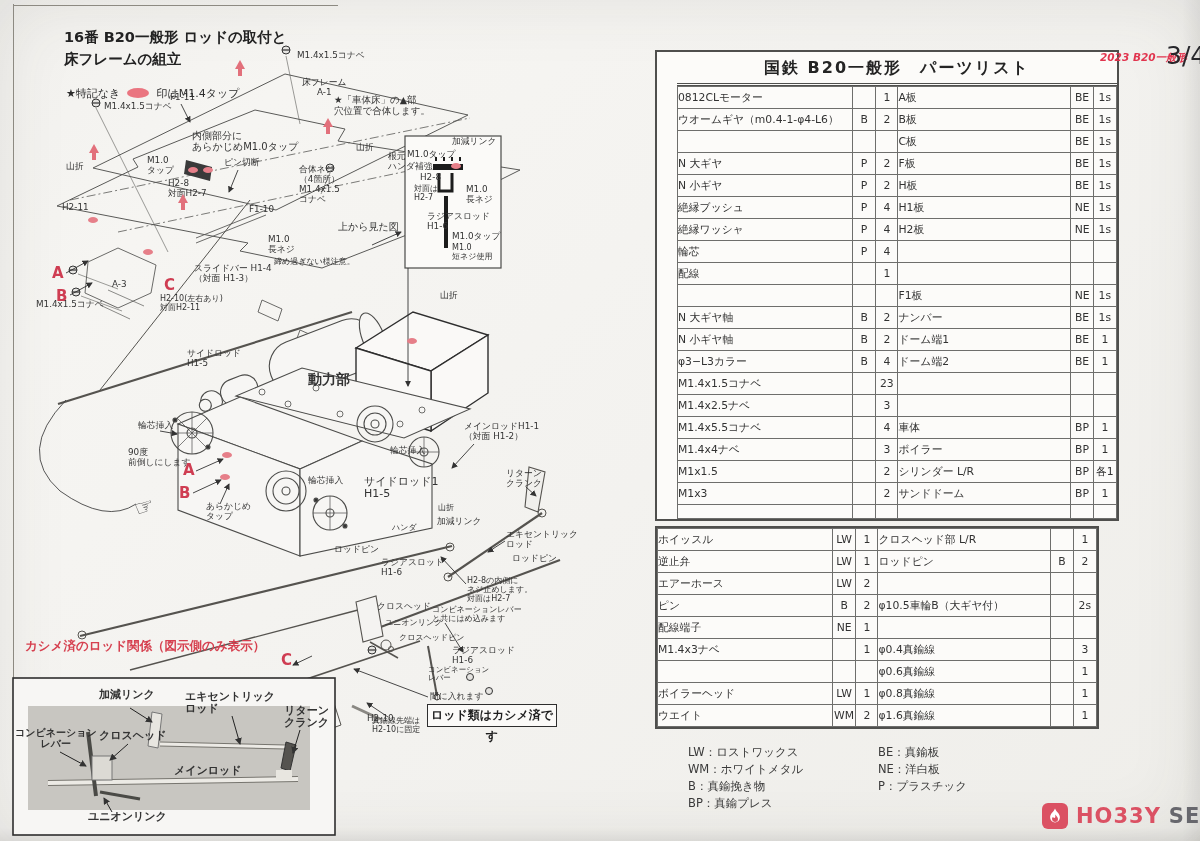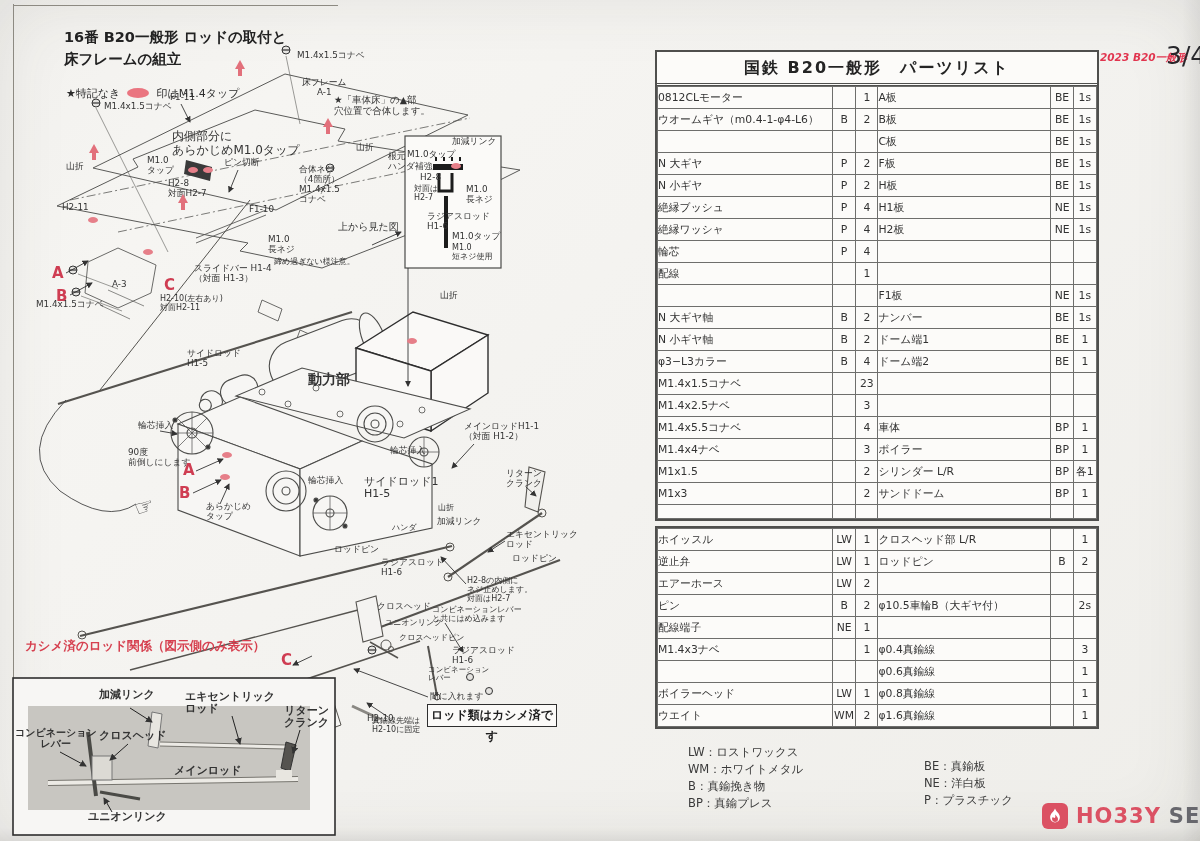--- a/index.html
+++ b/index.html
@@ -27,37 +27,37 @@
   .red-tri{position:absolute;width:0;height:0;border-left:5px solid transparent;
         border-right:5px solid transparent;border-bottom:9px solid #e2707b;z-index:4;}
   .red-tri::after{content:"";position:absolute;left:-2px;top:9px;width:4px;height:7px;background:#e2707b;}
   .red-dot{position:absolute;width:10px;height:6px;border-radius:50%;background:#e67f89;z-index:4;}
   .rod-note{position:absolute;left:427px;top:704px;width:128px;height:21px;border:1.5px solid #2e2e2e;
         background:#fbfaf8;font-size:12px;font-weight:bold;color:#1e1e1e;text-align:center;
         line-height:21px;z-index:4;}
 
   
   .tbox{position:absolute;left:655px;width:440px;border:2px solid #4f4f4d;background:#fcfbf9;z-index:2;}
-  #tbox1{top:50px;}
+  #tbox1{top:50px;padding-left:20px;}
   #tbox2{top:526px;}
   .t-title{height:31px;border-bottom:3px double #4f4f4d;text-align:center;font-size:16px;
         font-weight:600;letter-spacing:2px;line-height:31px;color:#242424;}
   table.parts{border-collapse:collapse;table-layout:fixed;width:100%;}
   table.parts td{border:1px solid #6e6e6c;height:21px;font-size:10.8px;color:#323232;
         overflow:hidden;white-space:nowrap;padding:0;}
   td.ln{width:172px;padding:0 3px;}
   td.lm{width:22px;text-align:center;}
   td.lq{width:21px;text-align:center;}
   td.rn{width:170px;border-left:3px double #4f4f4d;padding:0 3px;}
   td.rm{width:21px;text-align:center;}
   td.rq{width:22px;text-align:center;}
   tr.blankshort td{height:13px;}
   .legend-col{position:absolute;font-size:11.5px;color:#3a3a3a;z-index:2;line-height:1.0;}
   #legend-left{left:688px;top:747px;}
-  #legend-right{left:924px;top:747px;margin-top:14px;}
+  #legend-right{left:878px;top:747px;}
   .legend-col div{margin-bottom:5.5px;}
 
   
   .page-code{position:absolute;left:1100px;top:51px;font-size:10.5px;font-weight:600;
         font-style:italic;color:#e1344e;z-index:5;}
   .page-number{position:absolute;left:1166px;top:41px;font-size:25px;font-weight:500;
         color:#27272b;z-index:5;}
   .brand{position:absolute;left:1042px;top:803px;display:flex;align-items:center;z-index:5;}
   .brand-icon{width:26px;height:26px;border-radius:6px;background:#db5163;display:flex;
         align-items:center;justify-content:center;margin-right:8px;}
@@ -256,21 +256,21 @@
         <div class="lbl" style="left: 170px; top: 93px; font-size: 8.8px;">F1-11</div>
         <div class="lbl" style="left: 297px; top: 51px; font-size: 8.8px;">M1.4x1.5コナベ</div>
         <div class="lbl" style="left: 302px; top: 78px; font-size: 8.8px; text-align: center;">床フレーム
 A-1</div>
         <div class="lbl" style="left: 334px; top: 95px; font-size: 9.5px;">★「車体床」の▲部
 穴位置で合体します。</div>
         <div class="lbl" style="left: 388px; top: 111px; font-size: 8.8px; margin-top: 41px;">根元
 ハンダ補強</div>
         <div class="lbl" style="left: 356px; top: 143px; font-size: 8.8px;">山折</div>
         <div class="lbl" style="left: 66px; top: 162px; font-size: 8.8px;">山折</div>
-        <div class="lbl" style="left: 172px; top: 130px; font-size: 12px;">内側部分に
+        <div class="lbl" style="left: 192px; top: 130px; font-size: 10px;">内側部分に
 あらかじめM1.0タップ</div>
         <div class="lbl" style="left: 147px; top: 156px; font-size: 8.8px;">M1.0
 タップ</div>
         <div class="lbl" style="left: 224px; top: 158px; font-size: 8.8px;">ピン切断</div>
         <div class="lbl" style="left: 168px; top: 179px; font-size: 8.8px;">H2-8
 対面H2-7</div>
         <div class="lbl" style="left: 299px; top: 165px; font-size: 8.8px;">合体ネジ
 （4箇所）
 M1.4x1.5
 コナベ</div>

